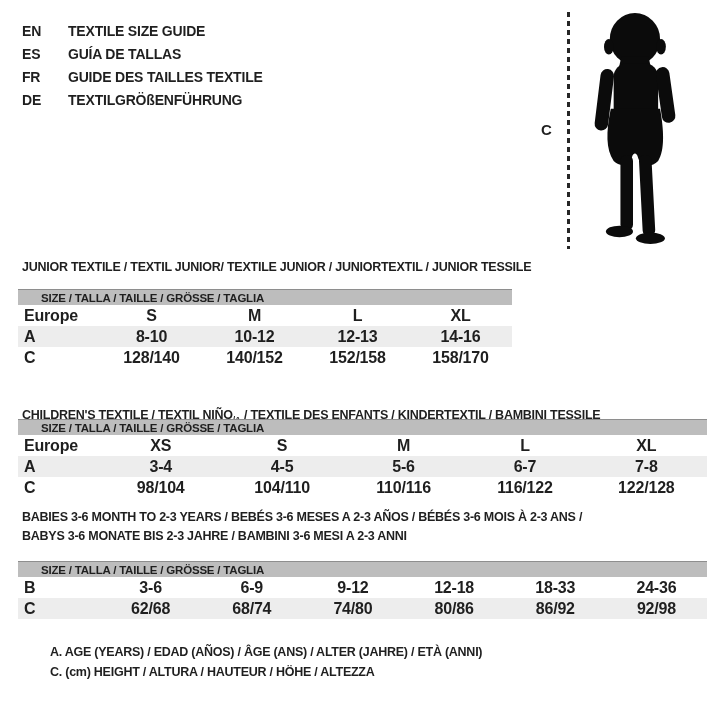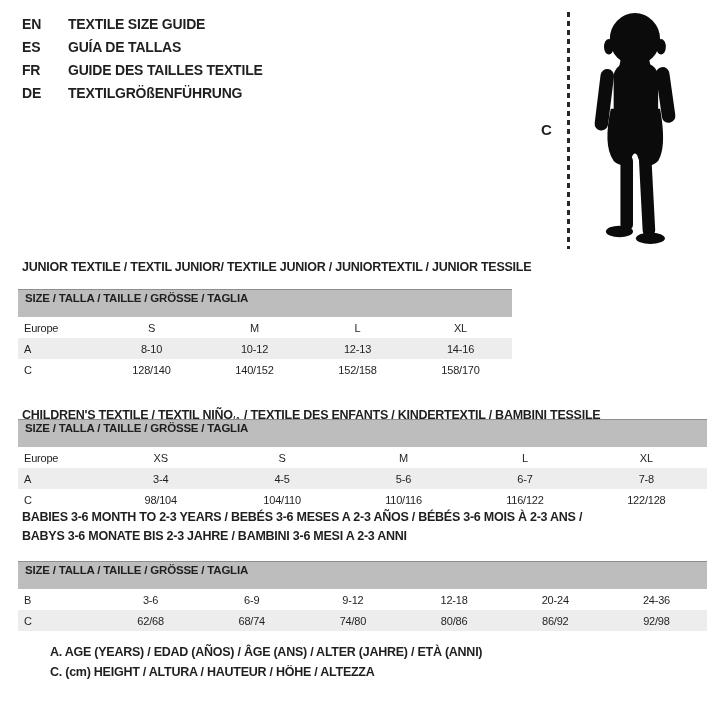--- a/index.html
+++ b/index.html
@@ -3,40 +3,40 @@
 <meta charset="utf-8">
 <style>
   html,body{margin:0;padding:0;background:#fff;}
   #page{
     position:relative;width:720px;height:720px;background:#ffffff;overflow:hidden;
     font-family:"Liberation Sans",sans-serif;color:#1f1f1f;
     -webkit-font-smoothing:antialiased;
   }
   
   .lang-block{position:absolute;left:22px;top:16px;}
-  .lang-row{display:flex;height:23px;align-items:flex-start;font-weight:bold;font-size:14px;letter-spacing:-0.2px;}
+  .lang-row{display:flex;height:23px;align-items:flex-end;font-weight:bold;font-size:14px;letter-spacing:-0.2px;}
   .lang-code{width:46px;}
   .lang-label{white-space:nowrap;}
   
   .figure-line{
     position:absolute;left:567px;top:12px;width:3px;height:237px;
     background:repeating-linear-gradient(to bottom,#262626 0 5px,transparent 5px 9px);
   }
   .figure-label{position:absolute;left:541px;top:121px;font-weight:bold;font-size:15px;}
   .silhouette{position:absolute;left:575px;top:6px;width:116px;height:246px;}
   
   .section-title{position:absolute;left:22px;font-weight:bold;font-size:12.5px;letter-spacing:-0.25px;white-space:nowrap;line-height:16px;}
   .title-sub{font-size:8.5px;vertical-align:sub;}
   
   .size-table{position:absolute;left:18px;}
   .table-header{
-    height:28px;line-height:16px;background:#bdbdbd;border-top:1px solid #8e8e8e;
-    padding-left:7px;font-weight:bold;font-size:11.5px;letter-spacing:-0.2px;box-sizing:border-box;
+    height:16px;line-height:16px;background:#bdbdbd;border-top:1px solid #8e8e8e;
+    padding-left:23px;font-weight:bold;font-size:11.5px;letter-spacing:-0.2px;box-sizing:border-box;
   }
-  .t-row{display:flex;height:21px;align-items:center;font-size:11px;font-weight:normal;letter-spacing:-0.2px;}
+  .t-row{display:flex;height:21px;align-items:center;font-size:16px;font-weight:bold;letter-spacing:-0.2px;}
   .t-row.shaded{background:#ededed;}
   .t-label{width:76px;padding-left:6px;flex:none;}
   .t-cell{flex:1;text-align:center;}
   
   .legend{position:absolute;left:22px;top:645px;}
   .legend-line{height:19.5px;font-weight:bold;font-size:12.5px;letter-spacing:-0.25px;white-space:nowrap;margin-left:28px;}
 </style>
 </head>
 <body>
 
@@ -140,21 +140,21 @@
     <div style="line-height:19px;">BABYS 3-6 MONATE BIS 2-3 JAHRE / BAMBINI 3-6 MESI A 2-3 ANNI</div>
   </div>
   <div class="size-table" style="top:561px;width:689px;">
     <div class="table-header">SIZE / TALLA / TAILLE / GRÖSSE / TAGLIA</div>
     <div class="t-row">
       <div class="t-label">B</div>
       <div class="t-cell">3-6</div>
       <div class="t-cell">6-9</div>
       <div class="t-cell">9-12</div>
       <div class="t-cell">12-18</div>
-      <div class="t-cell">20-24</div>
+      <div class="t-cell">18-33</div>
       <div class="t-cell">24-36</div>
     </div>
     <div class="t-row shaded">
       <div class="t-label">C</div>
       <div class="t-cell">62/68</div>
       <div class="t-cell">68/74</div>
       <div class="t-cell">74/80</div>
       <div class="t-cell">80/86</div>
       <div class="t-cell">86/92</div>
       <div class="t-cell">92/98</div>

